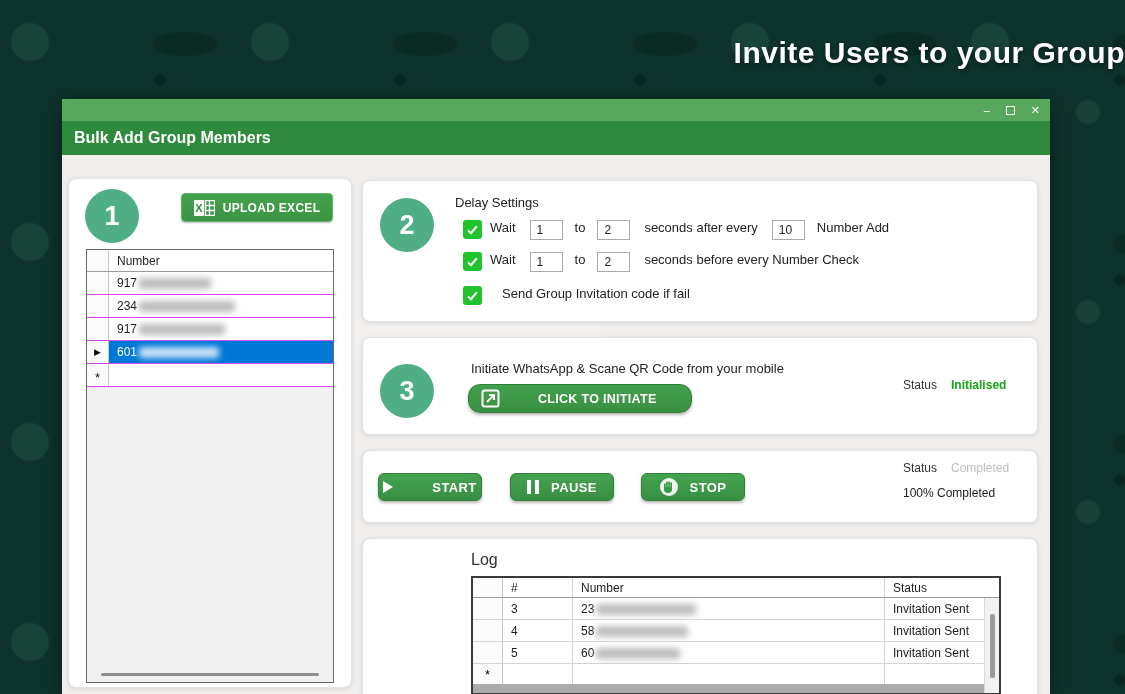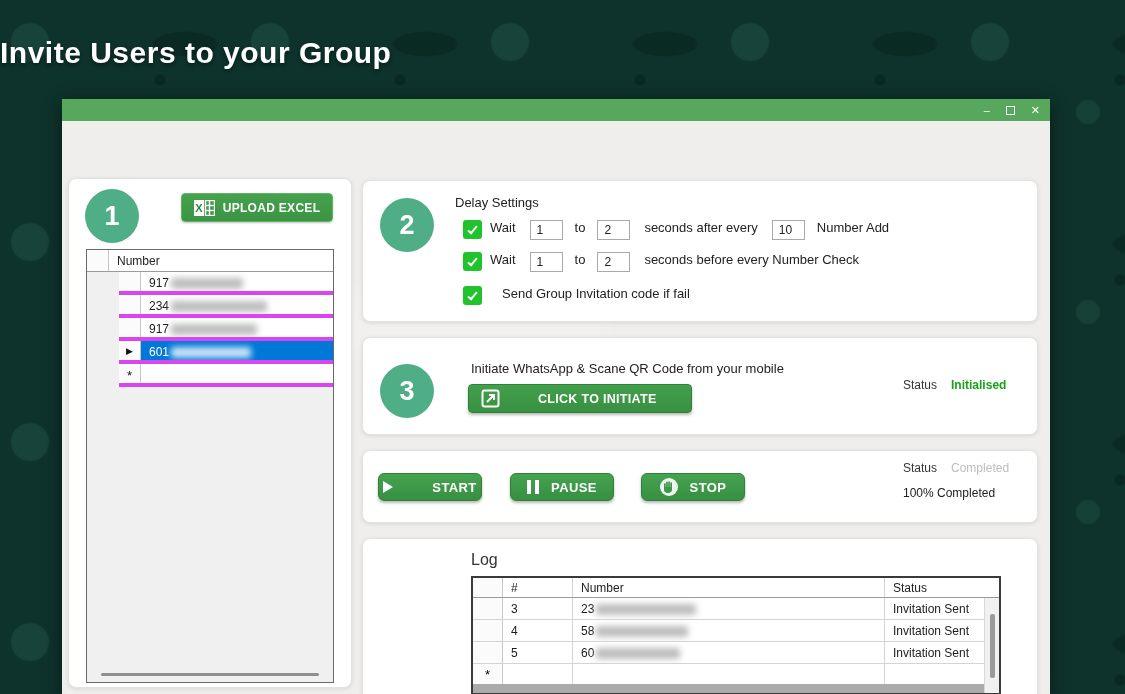--- a/index.html
+++ b/index.html
@@ -12,21 +12,21 @@
       radial-gradient(circle 13px at 128px 112px, rgba(48,104,90,.24) 11px, transparent 13px),
       radial-gradient(ellipse 34px 13px at 185px 44px, rgba(7,34,28,.55) 30px, transparent 34px),
       radial-gradient(circle 9px at 74px 166px, rgba(48,104,90,.28) 7px, transparent 9px),
       radial-gradient(ellipse 16px 28px at 215px 150px, rgba(48,104,90,.20) 14px, transparent 16px),
       radial-gradient(circle 6px at 160px 80px, rgba(7,34,28,.6) 5px, transparent 6px);
     background-size:240px 200px;
     position:relative;
   }
   .page-title {
     position:absolute; top:36px; left:0; width:100%;
-    text-align:left; color:#ffffff; font-size:30px; font-weight:bold;
+    text-align:right; color:#ffffff; font-size:30px; font-weight:bold;
     letter-spacing:.5px; text-shadow:0 2px 4px rgba(0,0,0,.45);
   }
   
   .window {
     position:absolute; left:62px; top:99px; width:988px; height:595px;
     background:#f0eeec; overflow:hidden; box-shadow:0 4px 18px rgba(0,0,0,.45);
   }
   .titlebar {
     height:22px; background:#57a85c; display:flex; align-items:center;
     justify-content:flex-end; padding-right:10px; gap:16px;
@@ -60,21 +60,21 @@
     display:flex; align-items:center; justify-content:center; gap:8px;
     box-shadow:0 1px 2px rgba(0,0,0,.25); cursor:pointer;
   }
   .grid {
     position:absolute; left:17px; top:70px; width:248px; height:434px;
     background:#f0f0f0; border:1px solid #696969;
   }
   .g-head { display:flex; height:22px; border-bottom:1px solid #9b9b9b; background:#ffffff; }
   .g-corner { width:22px; border-right:1px solid #c6c6c6; background:#fbfbfb; }
   .g-headcell { flex:1; font-size:12px; color:#222; padding:4px 0 0 8px; }
-  .g-row { display:flex; height:23px; background:#fff; border-bottom:4px solid #d946ef;margin-left:32px; }
+  .g-row { display:flex; height:23px; background:#fff; border-bottom:1px solid #d946ef; }
   .g-rowhdr { width:22px; border-right:1px solid #c6c6c6; background:#fbfbfb; font-size:9px; color:#111; display:flex; align-items:center; justify-content:center; }
   .g-cell { flex:1; font-size:12px; color:#1c1c1c; padding:4px 0 0 8px; white-space:nowrap; overflow:hidden; }
   .g-row.selected { background:#0078d7; }
   .g-row.selected .g-cell { color:#ffffff; }
   .g-row.selected .blur-chip { background:rgba(255,255,255,.8); }
   .g-star { font-size:13px; padding-top:4px; }
   .g-hscroll { position:absolute; left:14px; right:14px; bottom:6px; height:3px; background:#8f8f8f; border-radius:2px; }
 
   
   .panel2 { left:300px; top:25px; width:676px; height:142px; }
@@ -91,21 +91,21 @@
   .d-lab { font-size:13px; color:#222; }
   .num-input {
     width:33px; height:20px; border:1px solid #a9a9a9; background:#fff;
     font-family:"Liberation Sans",sans-serif; font-size:12px; color:#222; padding-left:6px;
   }
   .d-row1 .chk { margin-right:8px; } .d-row2 .chk { margin-right:8px; } .d-row3 .chk { margin-right:20px; } .ml12{margin-left:12px;} .ml14{margin-left:14px;}
 
   .instruction { position:absolute; left:108px; top:23px; font-size:13px; color:#222; }
   .initiate-btn {
     position:absolute; left:105px; top:46px; width:224px; height:29px;
-    background:linear-gradient(#43a04d,#389041); border:1px solid #2f8038; border-radius:4px;
+    background:linear-gradient(#43a04d,#389041); border:1px solid #2f8038; border-radius:12px;
     color:#fff; font-size:12.5px; font-weight:bold; letter-spacing:.3px;
     display:flex; align-items:center; padding-left:12px; gap:38px;
     box-shadow:0 2px 3px rgba(0,0,0,.28); cursor:pointer;
   }
   .status-lab { font-size:12px; color:#333; }
   .status-green { font-size:12px; font-weight:bold; color:#17a317; }
   .status-gray { font-size:12px; color:#bdbdbd; }
   .p3-status { position:absolute; left:540px; top:40px; display:flex; gap:14px; }
   .p4-status { position:absolute; left:540px; top:10px; display:flex; gap:14px; }
   .p4-progress { position:absolute; left:540px; top:35px; font-size:12px; color:#222; }
@@ -148,20 +148,23 @@
 <div class="page-title">Invite Users to your Group</div>
 
 <div class="window">
   <div class="titlebar">
     <span class="tb-btn">–</span>
     <span class="tb-btn">
         <span class="tb-max-box"></span>
       </span>
     <span class="tb-btn">✕</span>
   </div>
+  <div class="header">
+    <span class="header-title">Bulk Add Group Members</span>
+  </div>
 
   <div class="win-body">
     <div class="blur-patch"></div>
 
     <div class="card left-card">
       <div class="badge">1</div>
       <button class="upload-btn">
         <svg width="21" height="16" viewBox="0 0 21 16">
           <rect x="0.5" y="0.5" width="9" height="15" fill="#ffffff" stroke="#ffffff"></rect>
           <text x="5" y="12" font-size="11" font-weight="bold" fill="#2e8b3e" text-anchor="middle" font-family="Liberation Sans, sans-serif">X</text>

